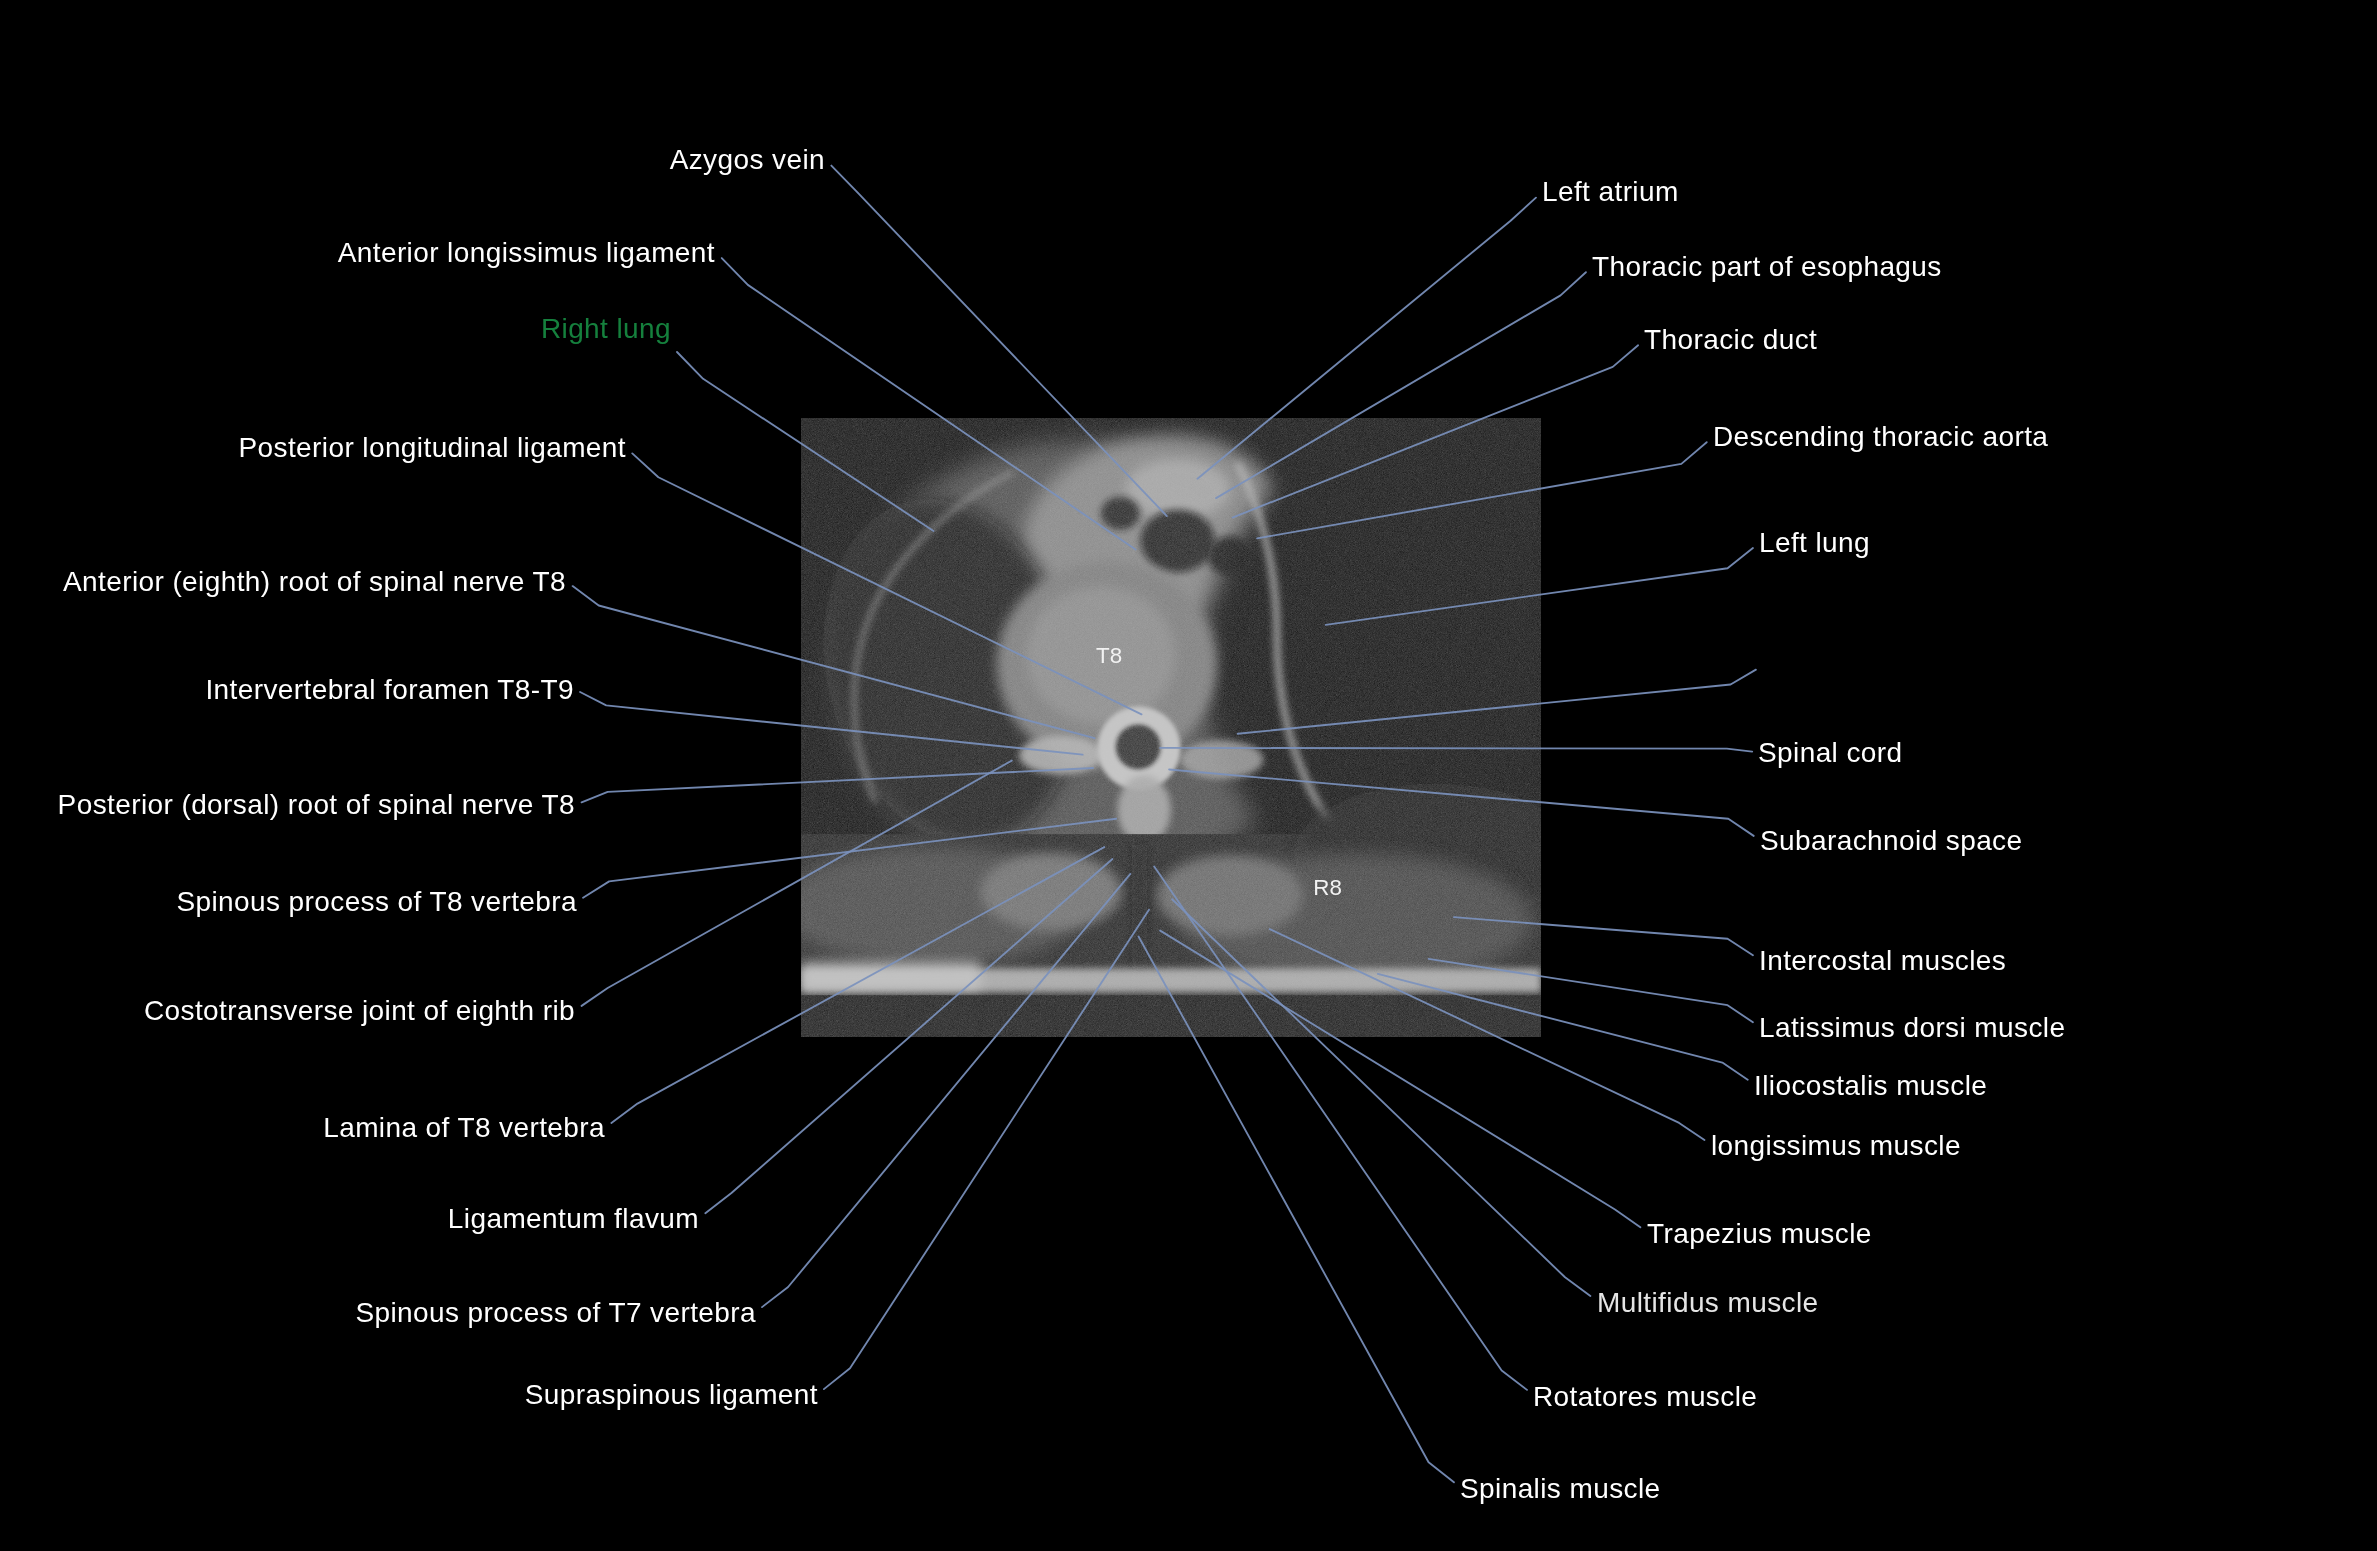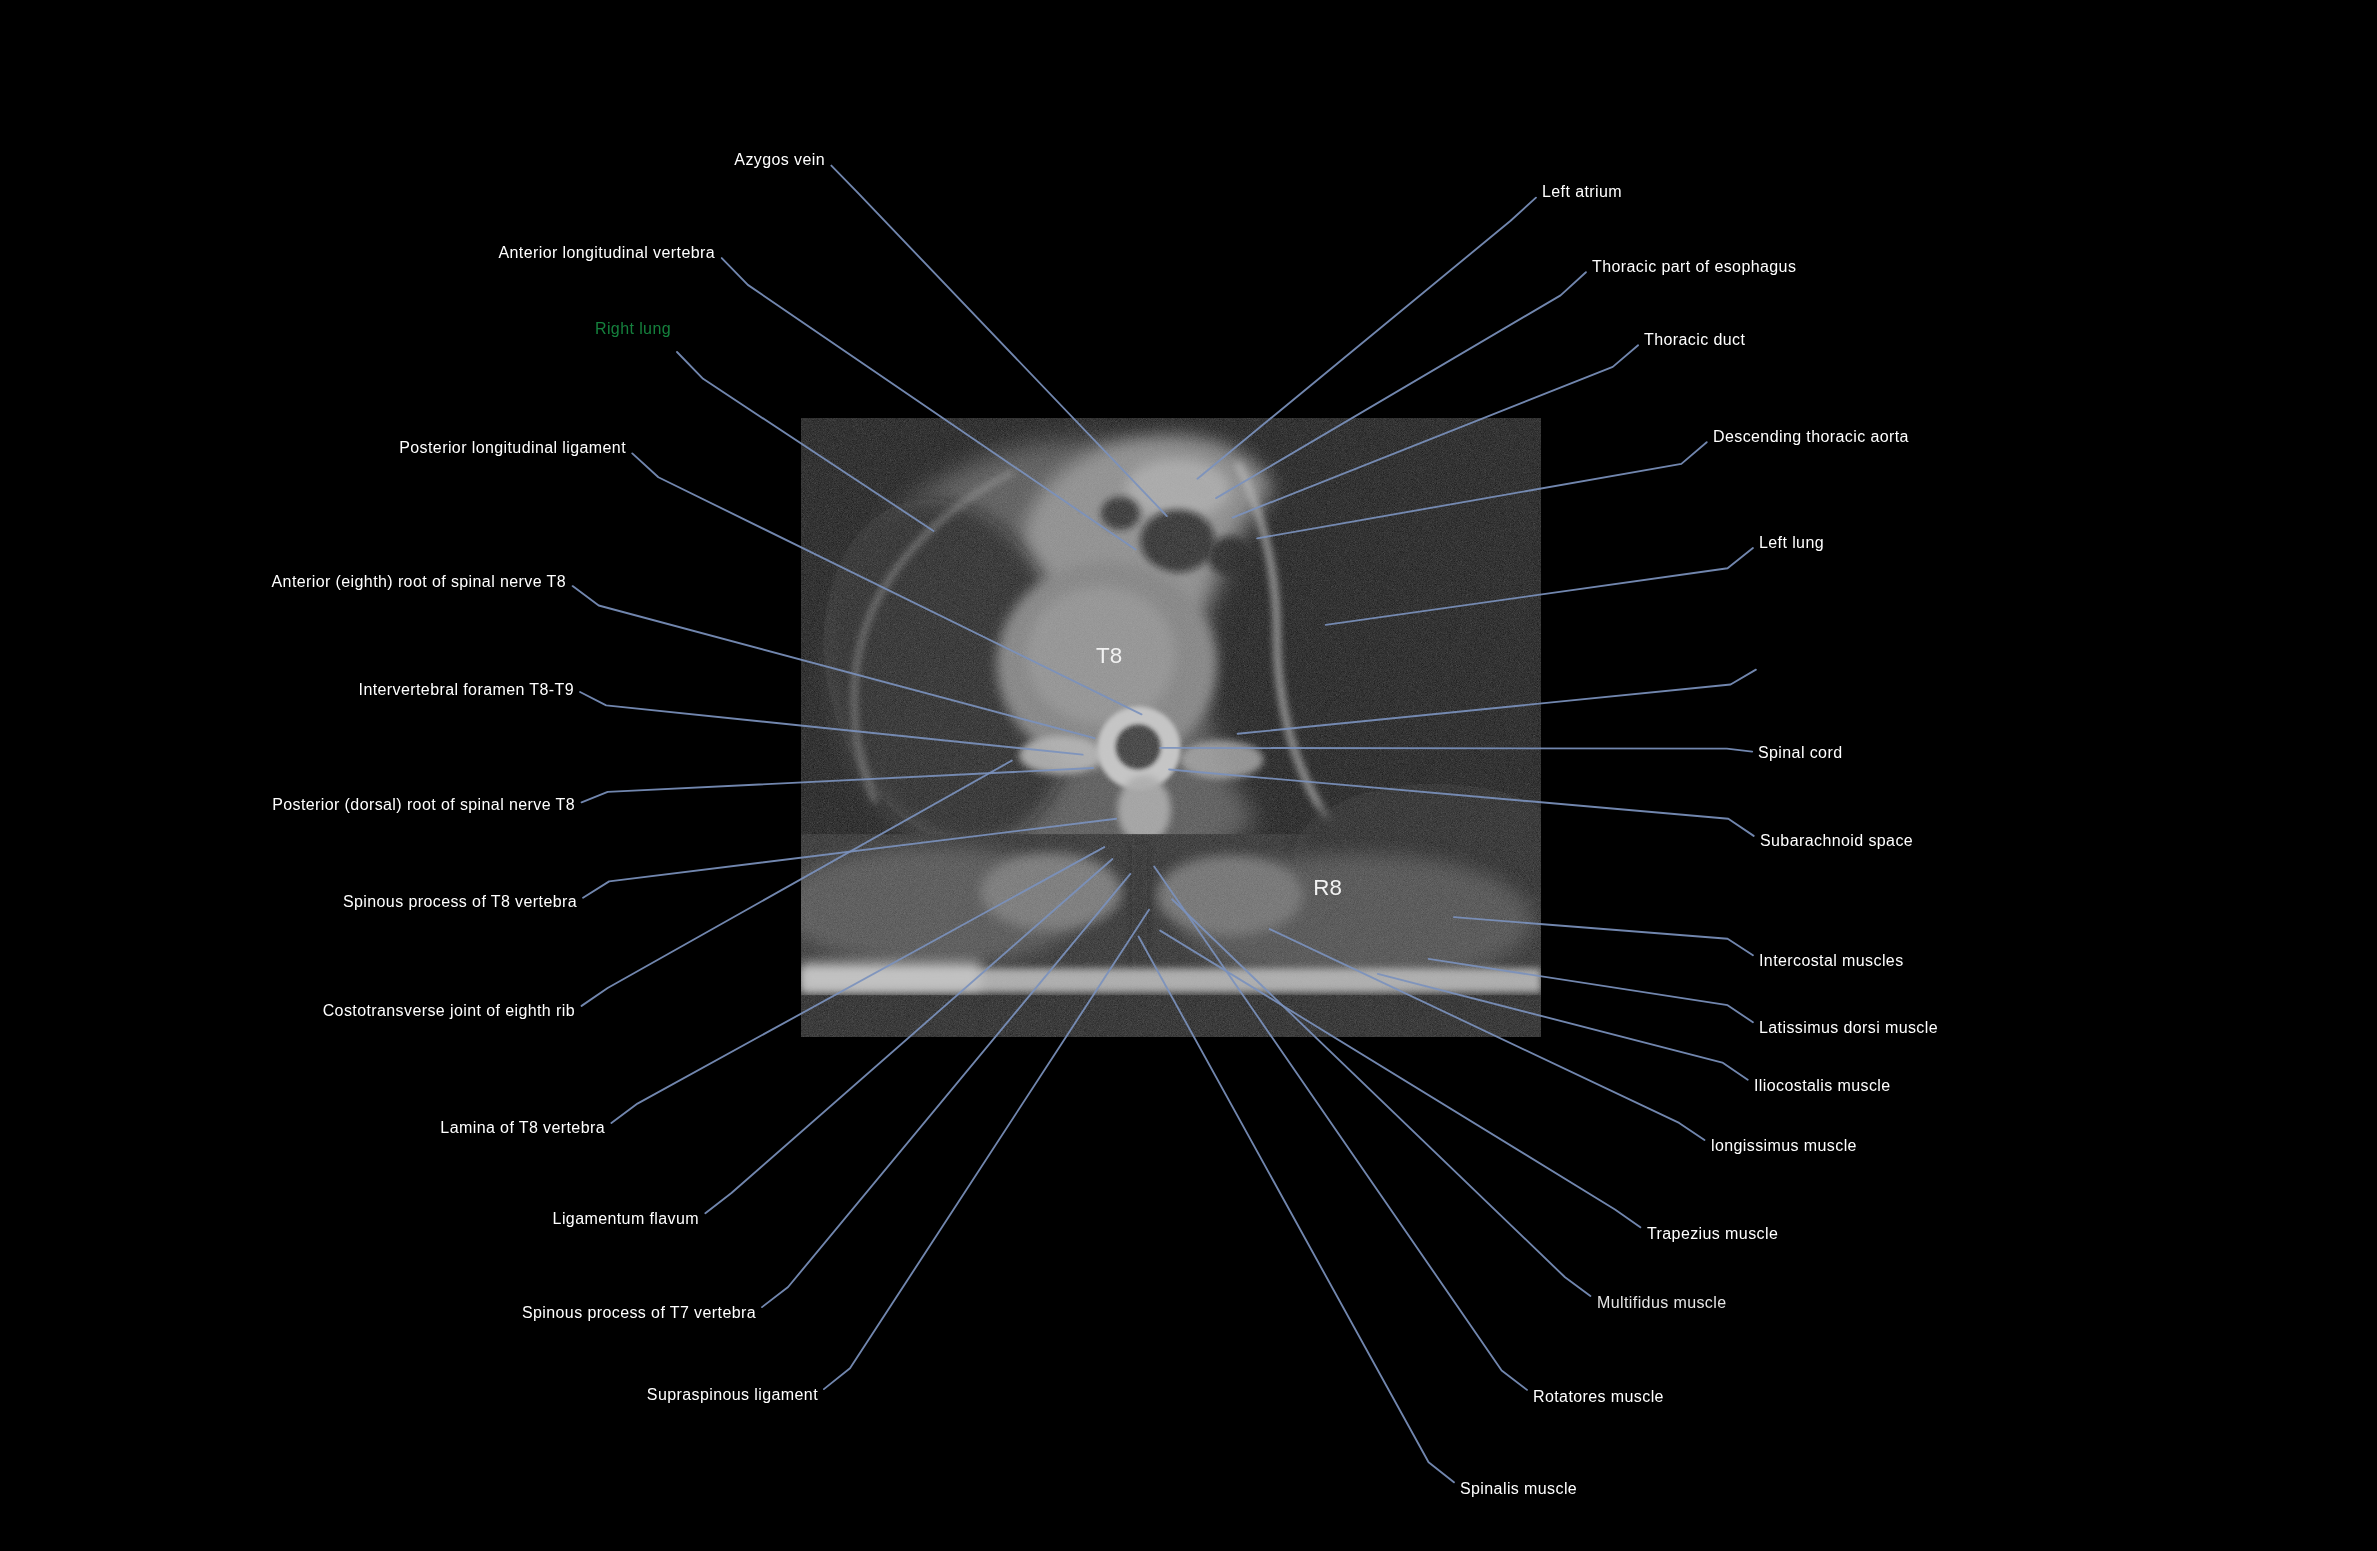--- a/index.html
+++ b/index.html
@@ -1,21 +1,21 @@
 <!DOCTYPE html>
 <html style="font-size:12px"><head>
 <meta charset="utf-8">
 <style>
   html,body{margin:0;padding:0;background:#000;}
   #stage{position:relative;width:2377px;height:1551px;background:#000;overflow:hidden;
          font-family:"Liberation Sans", sans-serif;}
   #mri-panel{position:absolute;left:801px;top:418px;width:740px;height:619px;}
   #leader-lines{position:absolute;left:0;top:0;width:2377px;height:1551px;pointer-events:none;}
   #labels-layer{position:absolute;left:0;top:0;width:2377px;height:1551px;}
-  .lbl{position:absolute;color:#fff;font-size:16px;line-height:1.15;white-space:nowrap;
+  .lbl{position:absolute;color:#fff;font-size:28px;line-height:1.15;white-space:nowrap;
        transform:translateY(-50%);letter-spacing:0.4px;}
   .mri-txt{font-family:"Liberation Sans", sans-serif;font-size:30px;fill:#f2f2f2;}
 </style>
 </head>
 <body>
 
 <div id="stage">
 
   <svg id="mri-panel" viewBox="0 0 992 830" width="740" height="619">
     <defs>
@@ -113,21 +113,21 @@
       <polyline points="2344,1448 2310,1425 1848,1306" fill="none" stroke="#7b91bd" stroke-width="2.5" stroke-linejoin="round" stroke-linecap="round" opacity="0.92"></polyline>
       <polyline points="2286,1529 2252,1506 1703,1246" fill="none" stroke="#7b91bd" stroke-width="2.5" stroke-linejoin="round" stroke-linecap="round" opacity="0.92"></polyline>
       <polyline points="2200,1646 2166,1622 1556,1248" fill="none" stroke="#7b91bd" stroke-width="2.5" stroke-linejoin="round" stroke-linecap="round" opacity="0.92"></polyline>
       <polyline points="2133,1738 2099,1713 1572,1206" fill="none" stroke="#7b91bd" stroke-width="2.5" stroke-linejoin="round" stroke-linecap="round" opacity="0.92"></polyline>
       <polyline points="2048,1864 2014,1838 1548,1162" fill="none" stroke="#7b91bd" stroke-width="2.5" stroke-linejoin="round" stroke-linecap="round" opacity="0.92"></polyline>
       <polyline points="1950,1988 1916,1961 1527,1256" fill="none" stroke="#7b91bd" stroke-width="2.5" stroke-linejoin="round" stroke-linecap="round" opacity="0.92"></polyline>
     </svg>
 
   <div id="labels-layer">
       <div class="lbl" style="top: 160px; right: 1552px; color: rgb(255, 255, 255);">Azygos vein</div>
-      <div class="lbl" style="top: 253px; right: 1662px; color: rgb(255, 255, 255);">Anterior longitudinal vertebra</div>
+      <div class="lbl" style="top: 253px; right: 1662px; color: rgb(255, 255, 255);">Anterior longissimus ligament</div>
       <div class="lbl" style="top: 329px; right: 1706px; color: #15803d;">Right lung</div>
       <div class="lbl" style="top: 448px; right: 1751px; color: rgb(255, 255, 255);">Posterior longitudinal ligament</div>
       <div class="lbl" style="top: 582px; right: 1811px; color: rgb(255, 255, 255);">Anterior (eighth) root of spinal nerve T8</div>
       <div class="lbl" style="top: 690px; right: 1803px; color: rgb(255, 255, 255);">Intervertebral foramen T8-T9</div>
       <div class="lbl" style="top: 805px; right: 1802px; color: rgb(255, 255, 255);">Posterior (dorsal) root of spinal nerve T8</div>
       <div class="lbl" style="top: 902px; right: 1800px; color: rgb(255, 255, 255); text-align: center;">Spinous process of T8 vertebra</div>
       <div class="lbl" style="top: 1011px; right: 1802px; color: rgb(255, 255, 255);">Costotransverse joint of eighth rib</div>
       <div class="lbl" style="top: 1128px; right: 1772px; color: rgb(255, 255, 255);">Lamina of T8 vertebra</div>
       <div class="lbl" style="top: 1219px; right: 1678px; color: rgb(255, 255, 255);">Ligamentum flavum</div>
       <div class="lbl" style="top: 1313px; right: 1621px; color: rgb(255, 255, 255);">Spinous process of T7 vertebra</div>

